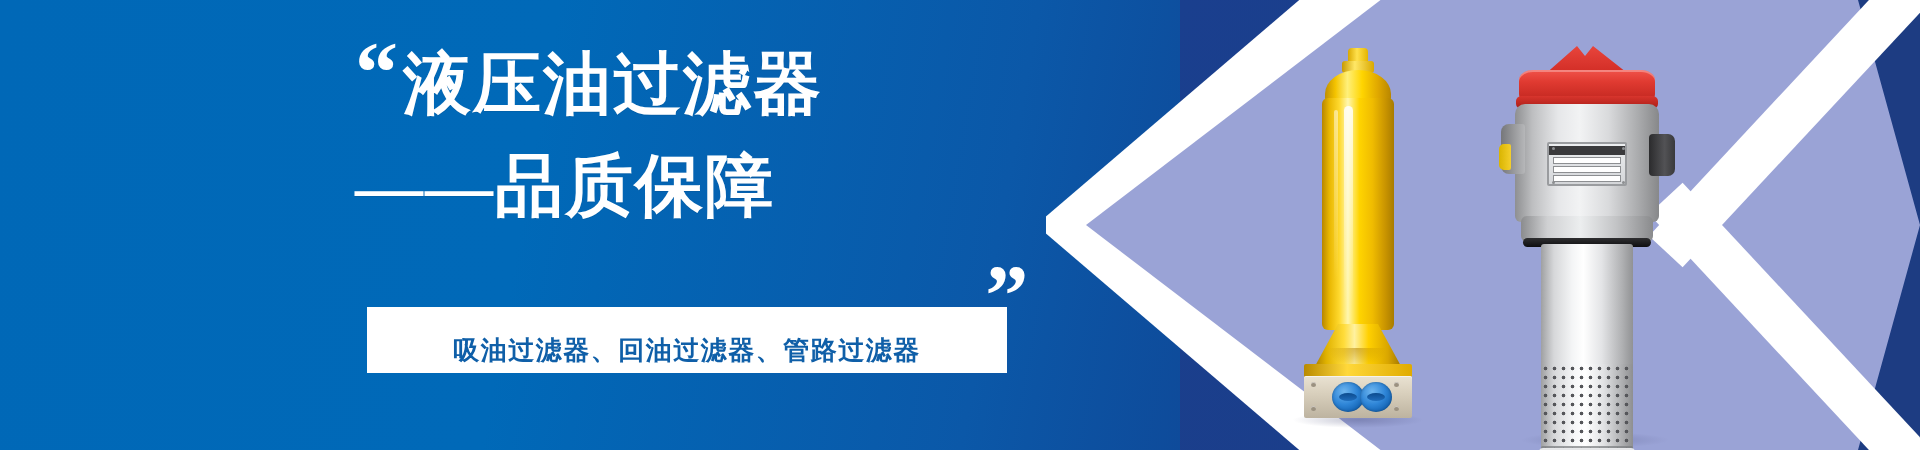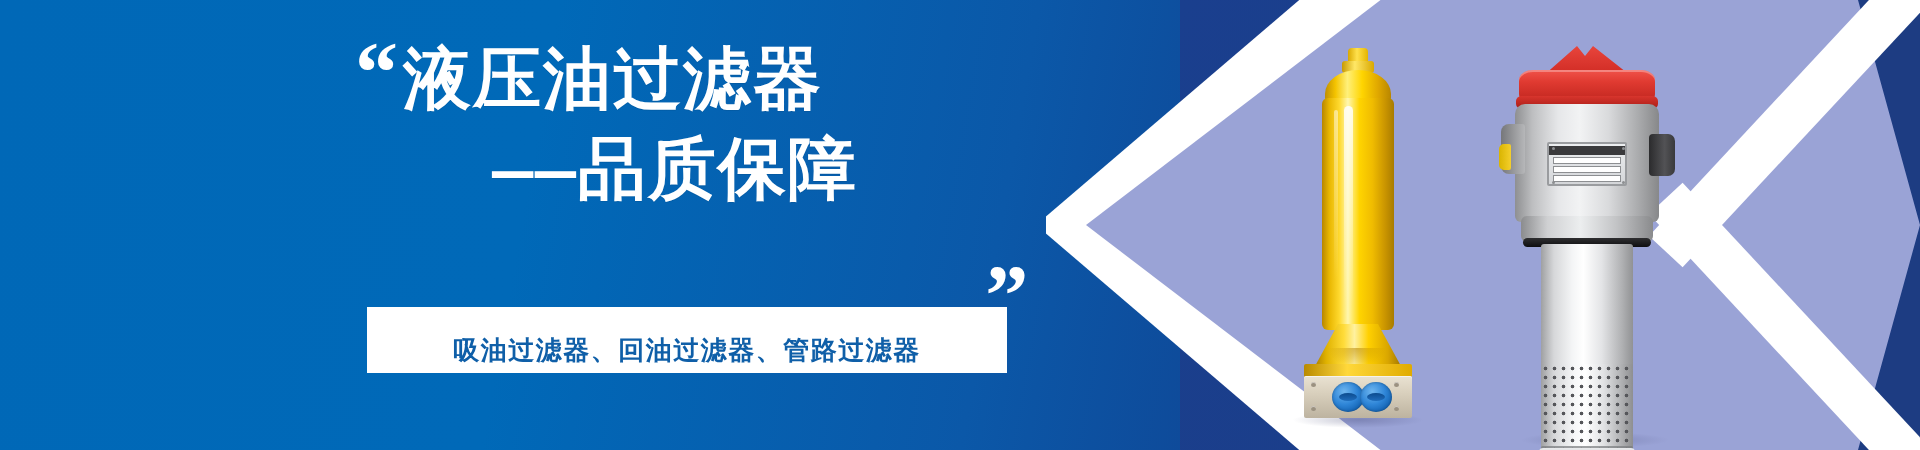--- a/index.html
+++ b/index.html
@@ -87,25 +87,25 @@
   .quote-open  { left:0px;   top:-6px; font-size:86px; }
   .quote-close { left:631px; top:172px; font-size:86px; }
 
   .line1, .line2 {
     color:#ffffff;
     font-weight:700;
     font-size:68px;
     line-height:1.0;
     letter-spacing:2px;
     white-space:nowrap;
-    font-family:Liberation Mono, monospace;
+    font-family:Liberation Serif, serif;
     text-shadow:0 1px 0 rgba(0,0,0,.07);
   }
   .line1 { position:absolute; left:48px; top:14px; }
-  .line2 { position:absolute; left:0px;  top:104px; text-align:center; width:640px; }
+  .line2 { position:absolute; left:0px;  top:116px; text-align:left; width:640px; }
 
   
   .subtitle-box {
     position:absolute; left:12px; top:271px;
     width:640px; height:66px;
     background:#ffffff;
     display:flex; align-items:center; justify-content:center;
   }
   .subtitle-text {
     color:#0f5fa8;

